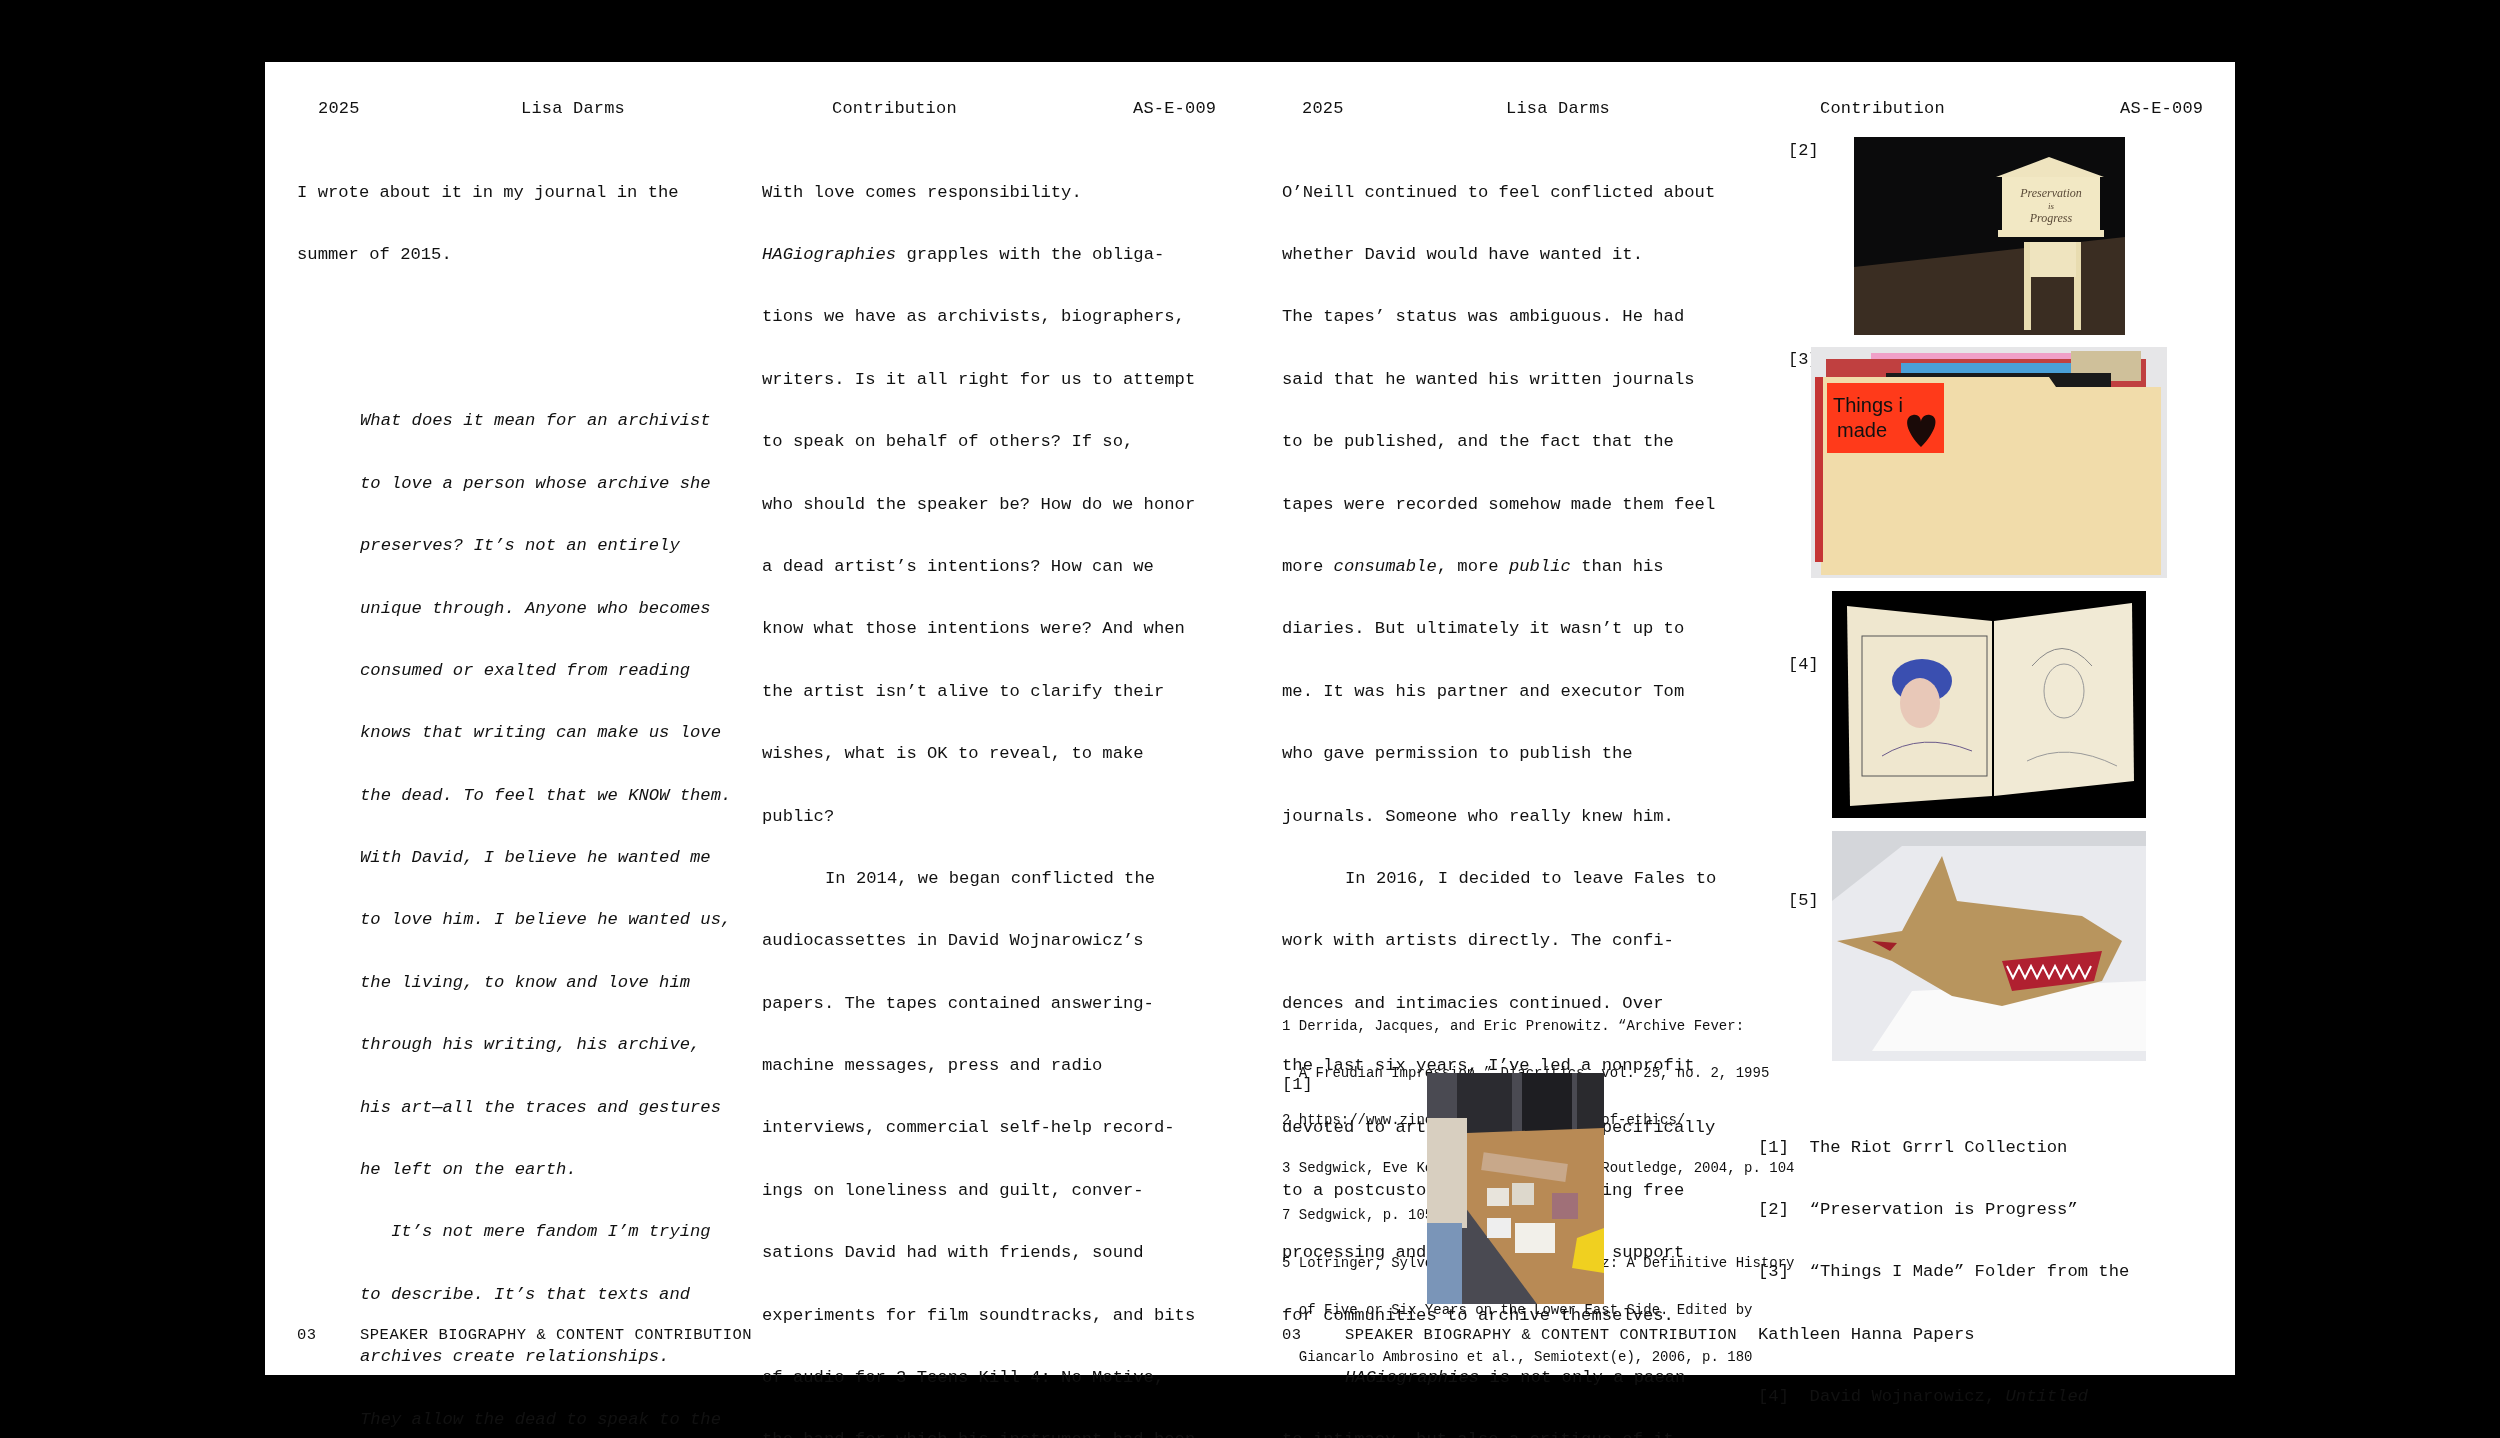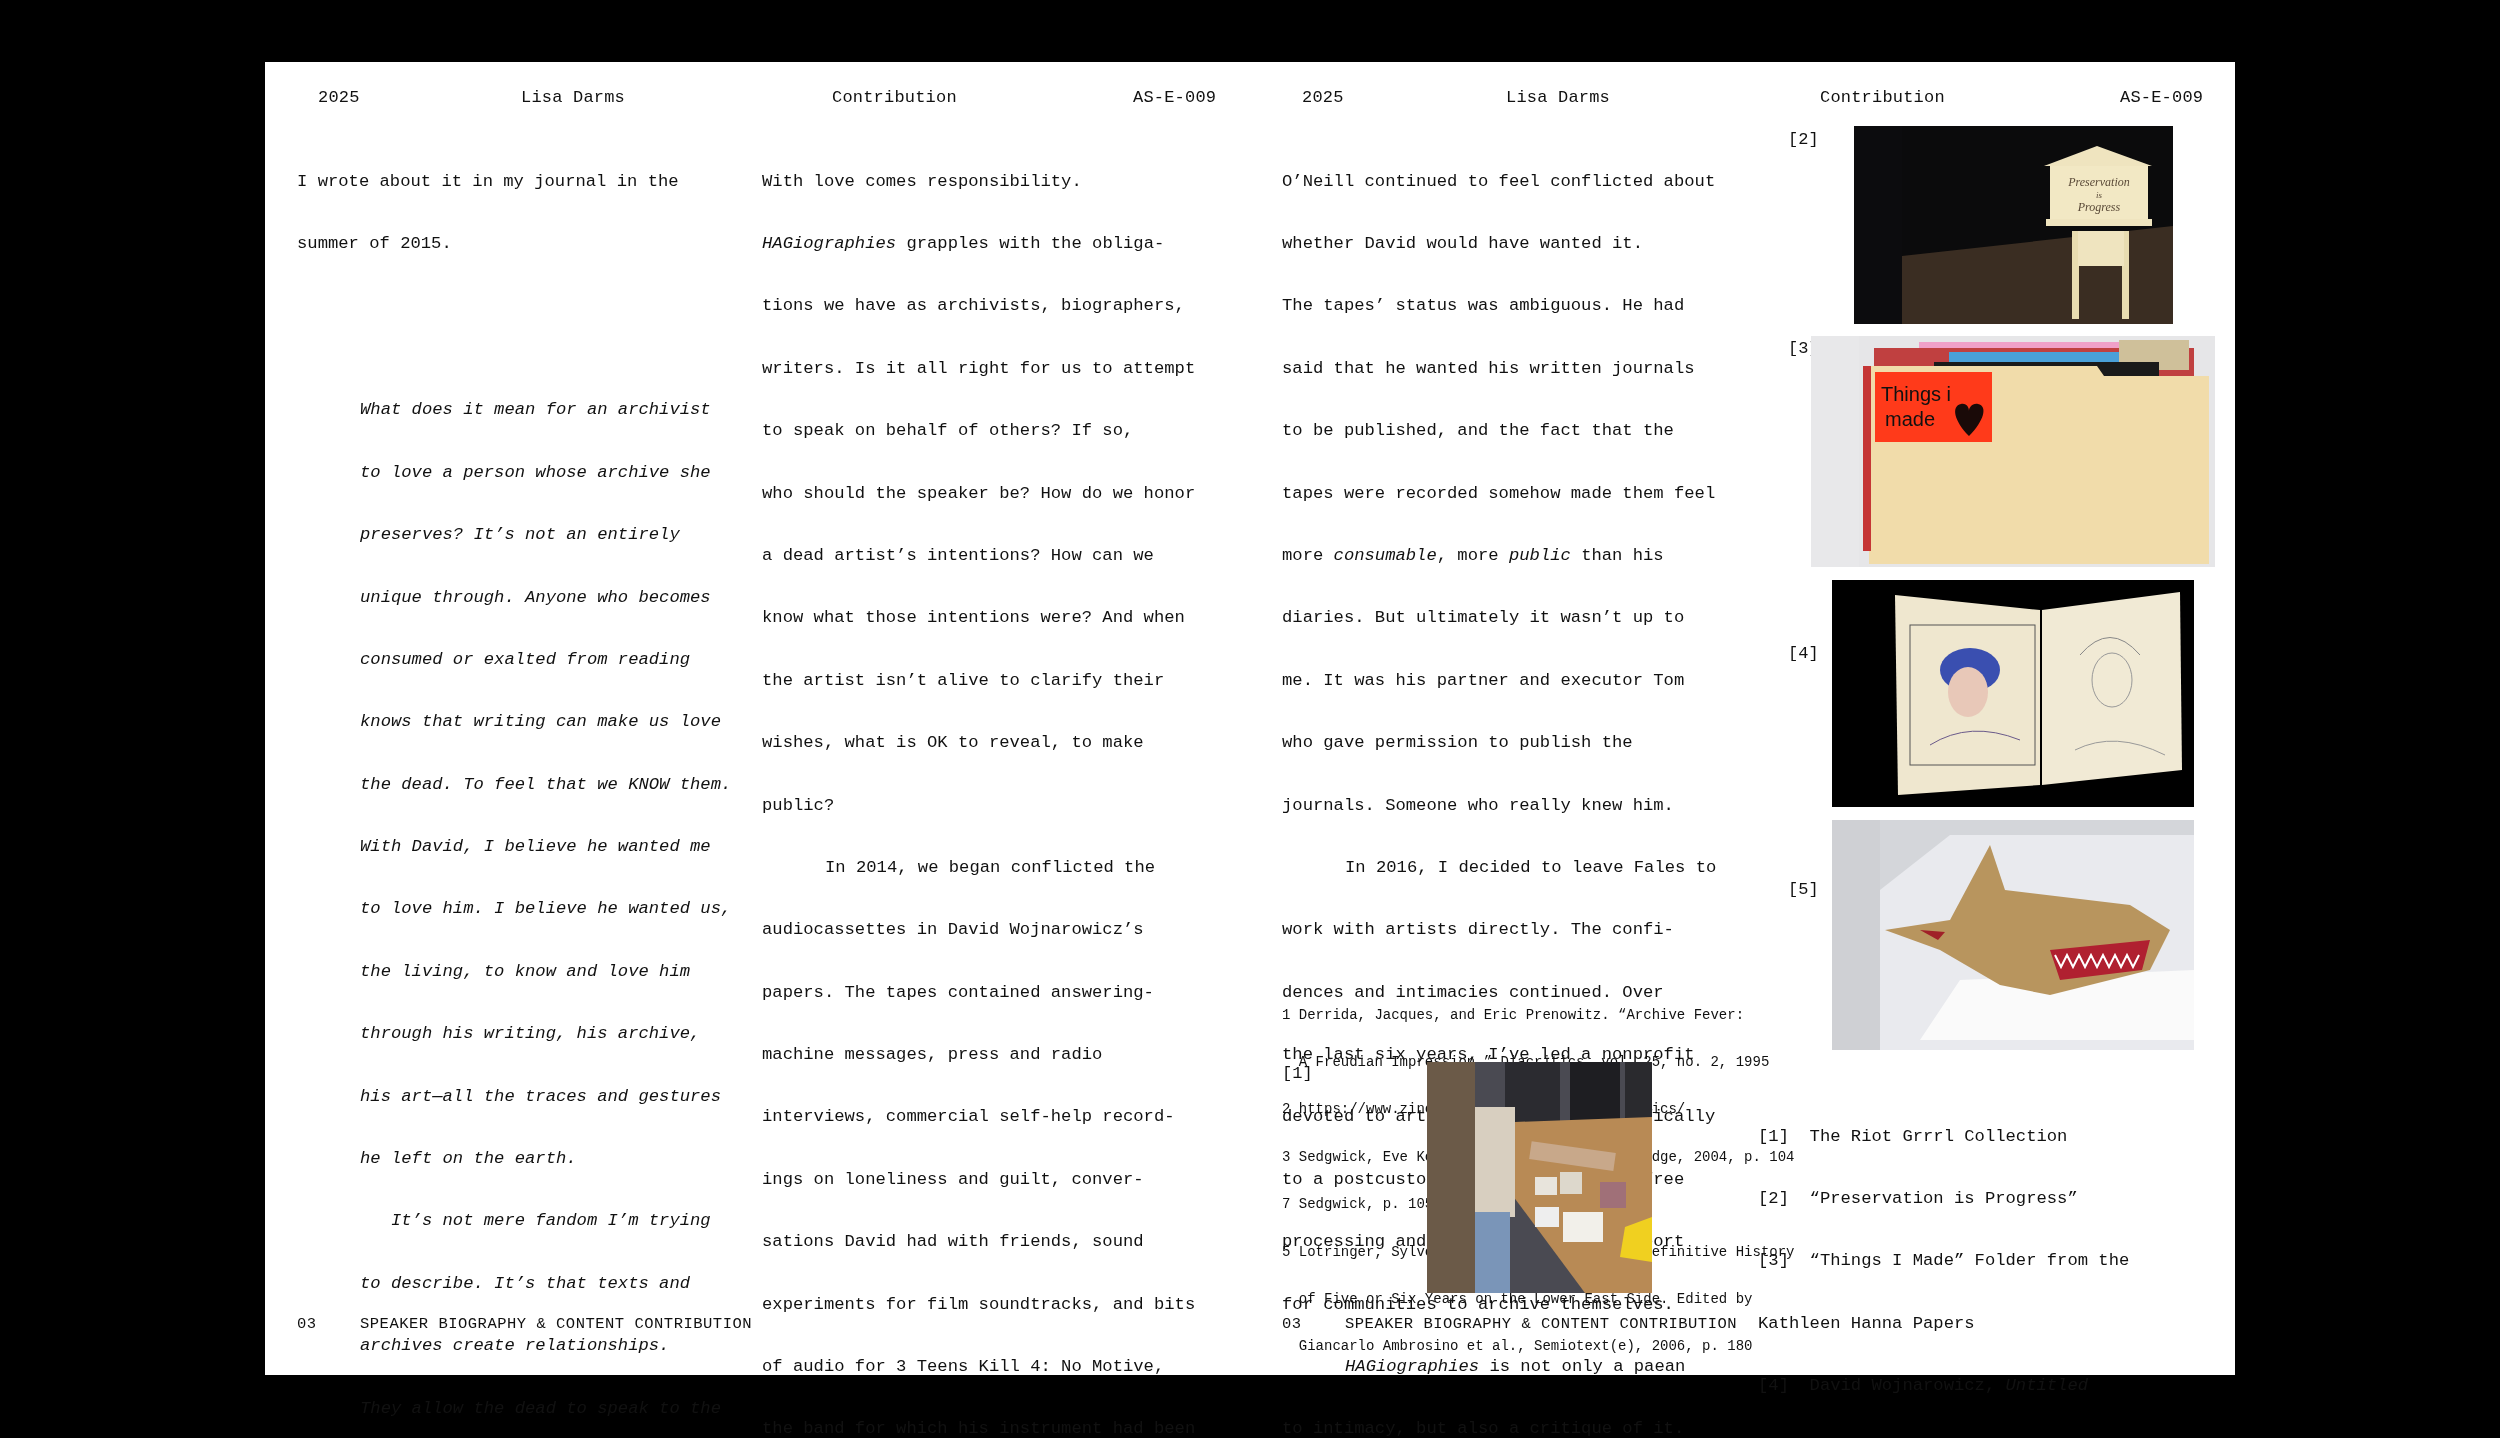--- a/index.html
+++ b/index.html
@@ -5,34 +5,34 @@
   html, body { margin: 0; padding: 0; }
   body {
     width: 2500px; height: 1438px; background: #000; position: relative; overflow: hidden;
     font-family: "Liberation Mono", "DejaVu Sans Mono", monospace;
     color: #111;
   }
   .spread {
     position: absolute; left: 265px; top: 62px; width: 1970px; height: 1313px;
     background: #fff;
   }
-  .page { position: absolute; top: 0; width: 985px; height: 1313px; }
+  .page { position: absolute; top: 11px; width: 985px; height: 1313px; }
   .page.left { left: 0; }
   .page.right { left: 985px; }
   .hdr { position: absolute; top: 26px; font-size: 17px; letter-spacing: 0.2px; }
   .txt { position: absolute; font-size: 17.2px; line-height: 20.8px; white-space: pre; }
   .txt i, .i { font-style: italic; }
   .blk { display: block; }
   .quote { padding-left: 63px; }
   .gap { height: 20.8px; }
   .indent { display: inline-block; width: 63px; }
   .foot { position: absolute; font-size: 14px; line-height: 15.8px; white-space: pre; }
   .footer { position: absolute; top: 1253px; font-size: 15.5px; letter-spacing: 0.5px; }
   .fig-label { position: absolute; font-size: 17px; }
-  .fig { position: absolute; overflow: hidden; padding-left: 48px; }
+  .fig { position: absolute; overflow: hidden; }
   .caption { position: absolute; font-size: 17.2px; line-height: 20.8px; white-space: pre; }
 </style>
 </head>
 <body>
 
 <div class="spread">
 
   <div class="page left">
     <div class="hdr" style="left:53px">2025</div>
     <div class="hdr" style="left:256px">Lisa Darms</div>

